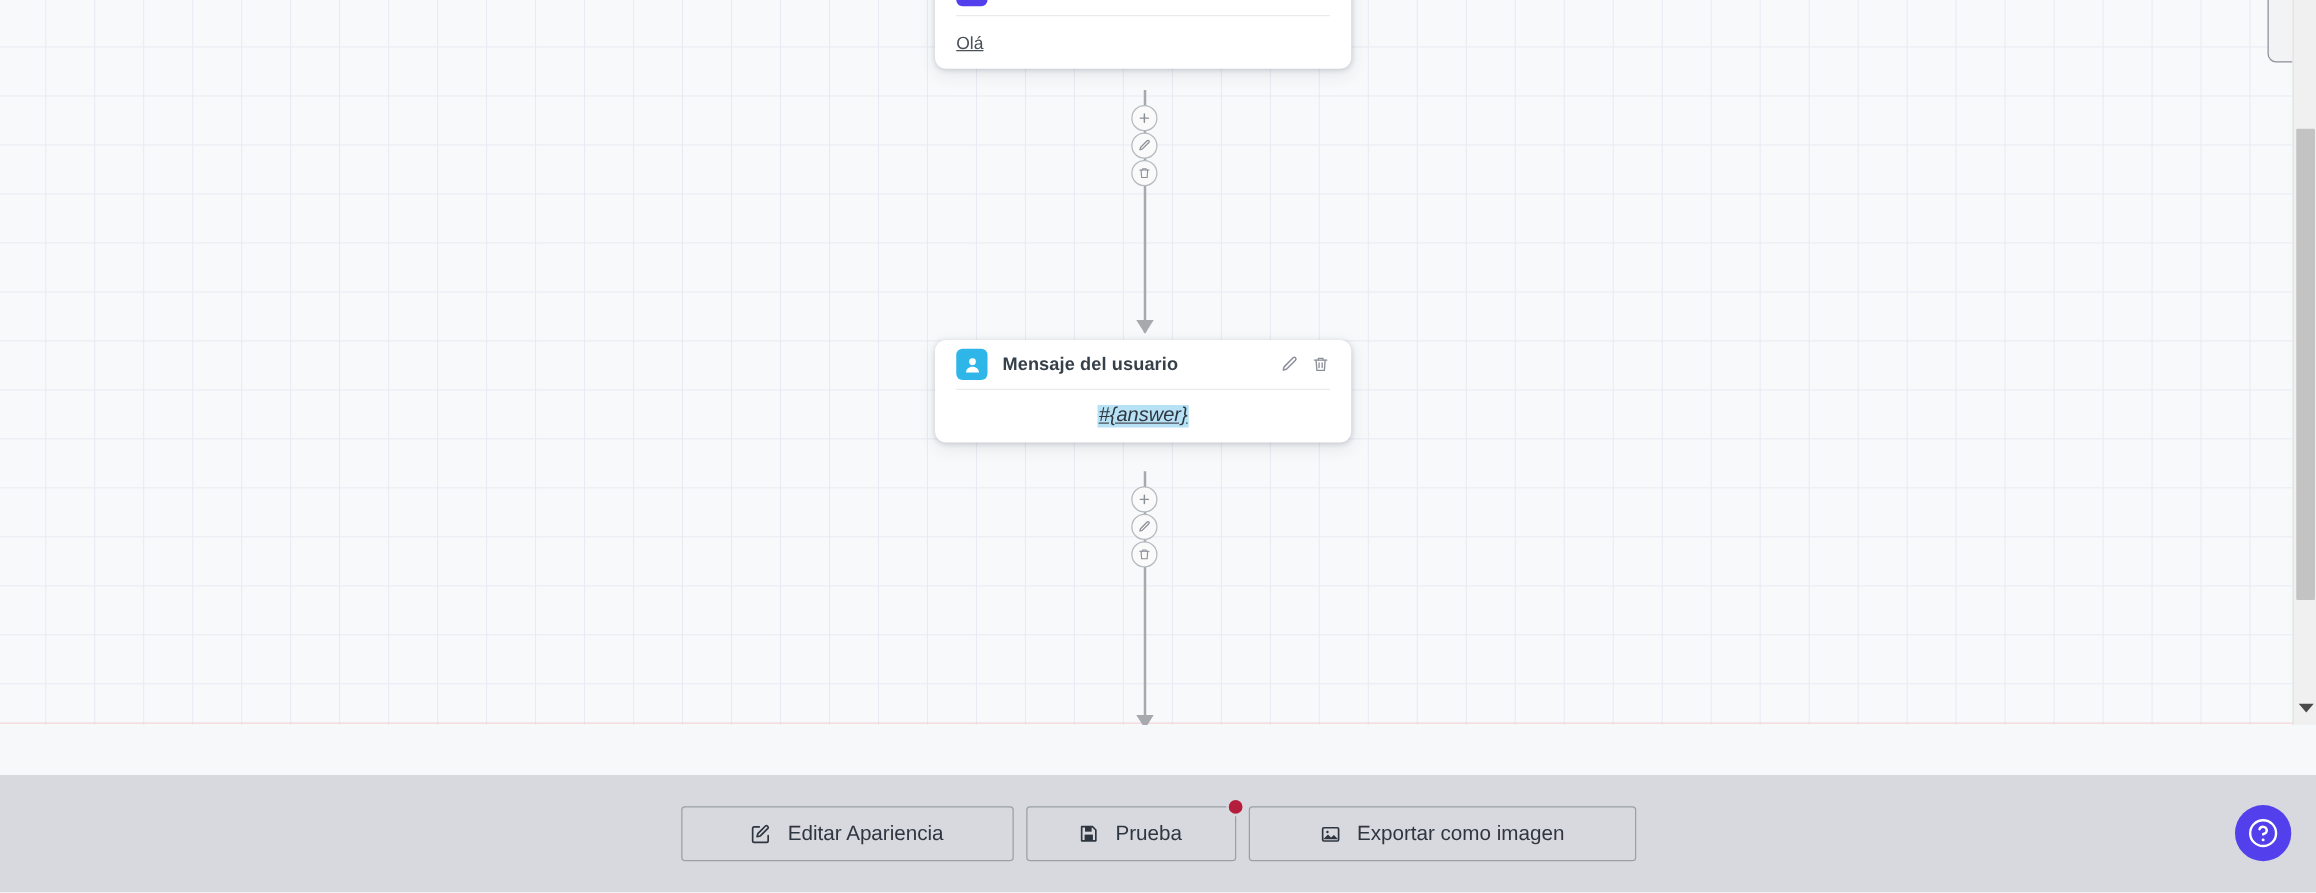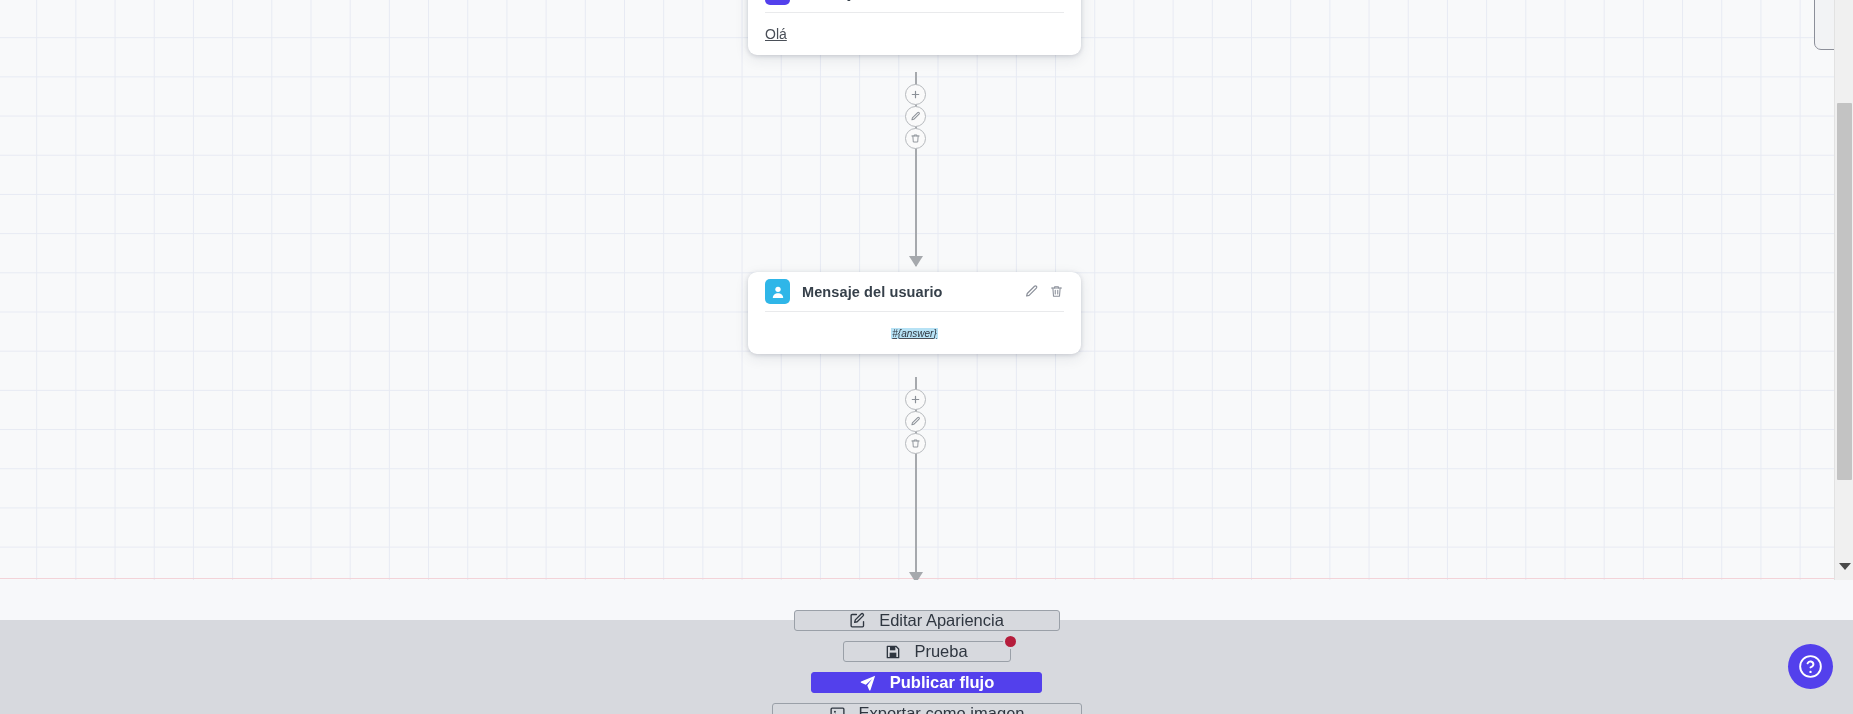--- a/index.html
+++ b/index.html
@@ -92,21 +92,21 @@
     align-items: center;
     font-size: 14px;
     color: #4a4f58;
     text-decoration: underline;
   }
   .node-body.left  { justify-content: flex-start; }
   .node-body.center{ justify-content: center; }
 
   .var-token {
     font-style: italic;
-    font-size: 10px;
+    font-size: 16px;
     color: #2f3640;
     background: #b7e2f5;
     padding: 0 1px;
   }
 
   
   .connector { position: absolute; }
 
   .conn-line {
     position: absolute;
@@ -187,21 +187,20 @@
   #bottombar {
     position: absolute;
     left: 0; top: 620px;
     width: 1853px;
     height: 94px;
     background: #d7d9de;
     display: flex;
     align-items: center;
     justify-content: center;
     gap: 10px;
-    flex-direction: column;
   }
 
   .tbtn {
     position: relative;
     height: 44px;
     min-width: 116px;
     padding: 0 20px;
     border: 1px solid #9aa0a8;
     background: #d7d9de;
     border-radius: 3px;
@@ -394,28 +393,20 @@
         <svg width="16" height="16" viewBox="0 0 24 24" fill="none" stroke="#2f3640" stroke-width="2" stroke-linejoin="round">
           <path d="M3.5 3.5h13l4 4v13h-17z"></path>
           <rect x="7.5" y="3.5" width="8" height="6" fill="#2f3640" stroke="none"></rect>
           <rect x="7" y="13" width="10" height="7.5" fill="#2f3640" stroke="none"></rect>
         </svg>
       </span>
       <span>Prueba</span>
     </button>
 
 
-    <button class="tbtn primary" id="btn-publish">
-      <span class="ticon">
-        <svg width="18" height="18" viewBox="0 0 24 24" fill="#ffffff">
-          <path d="M21.5 2.4 2.8 10.1c-.7.3-.7 1.3 0 1.6l6.3 2.5 8.3-7.6-6.4 8.6 2.6 6.4c.3.7 1.3.7 1.6 0z"></path>
-        </svg>
-      </span>
-      <span>Publicar flujo</span>
-    </button>
 
     <button class="tbtn" id="btn-export">
       <span class="ticon">
         <svg width="17" height="17" viewBox="0 0 24 24" fill="none" stroke="#2f3640" stroke-width="1.9" stroke-linejoin="round">
           <rect x="3" y="4.5" width="18" height="15" rx="1.4"></rect>
           <circle cx="8.4" cy="9.4" r="1.4" fill="#2f3640" stroke="none"></circle>
           <path d="M3.6 17.6 9 12l3.5 3.4 3.2-2.6 4.7 4.8" fill="#2f3640" stroke="none"></path>
         </svg>
       </span>
       <span>Exportar como imagen</span>

